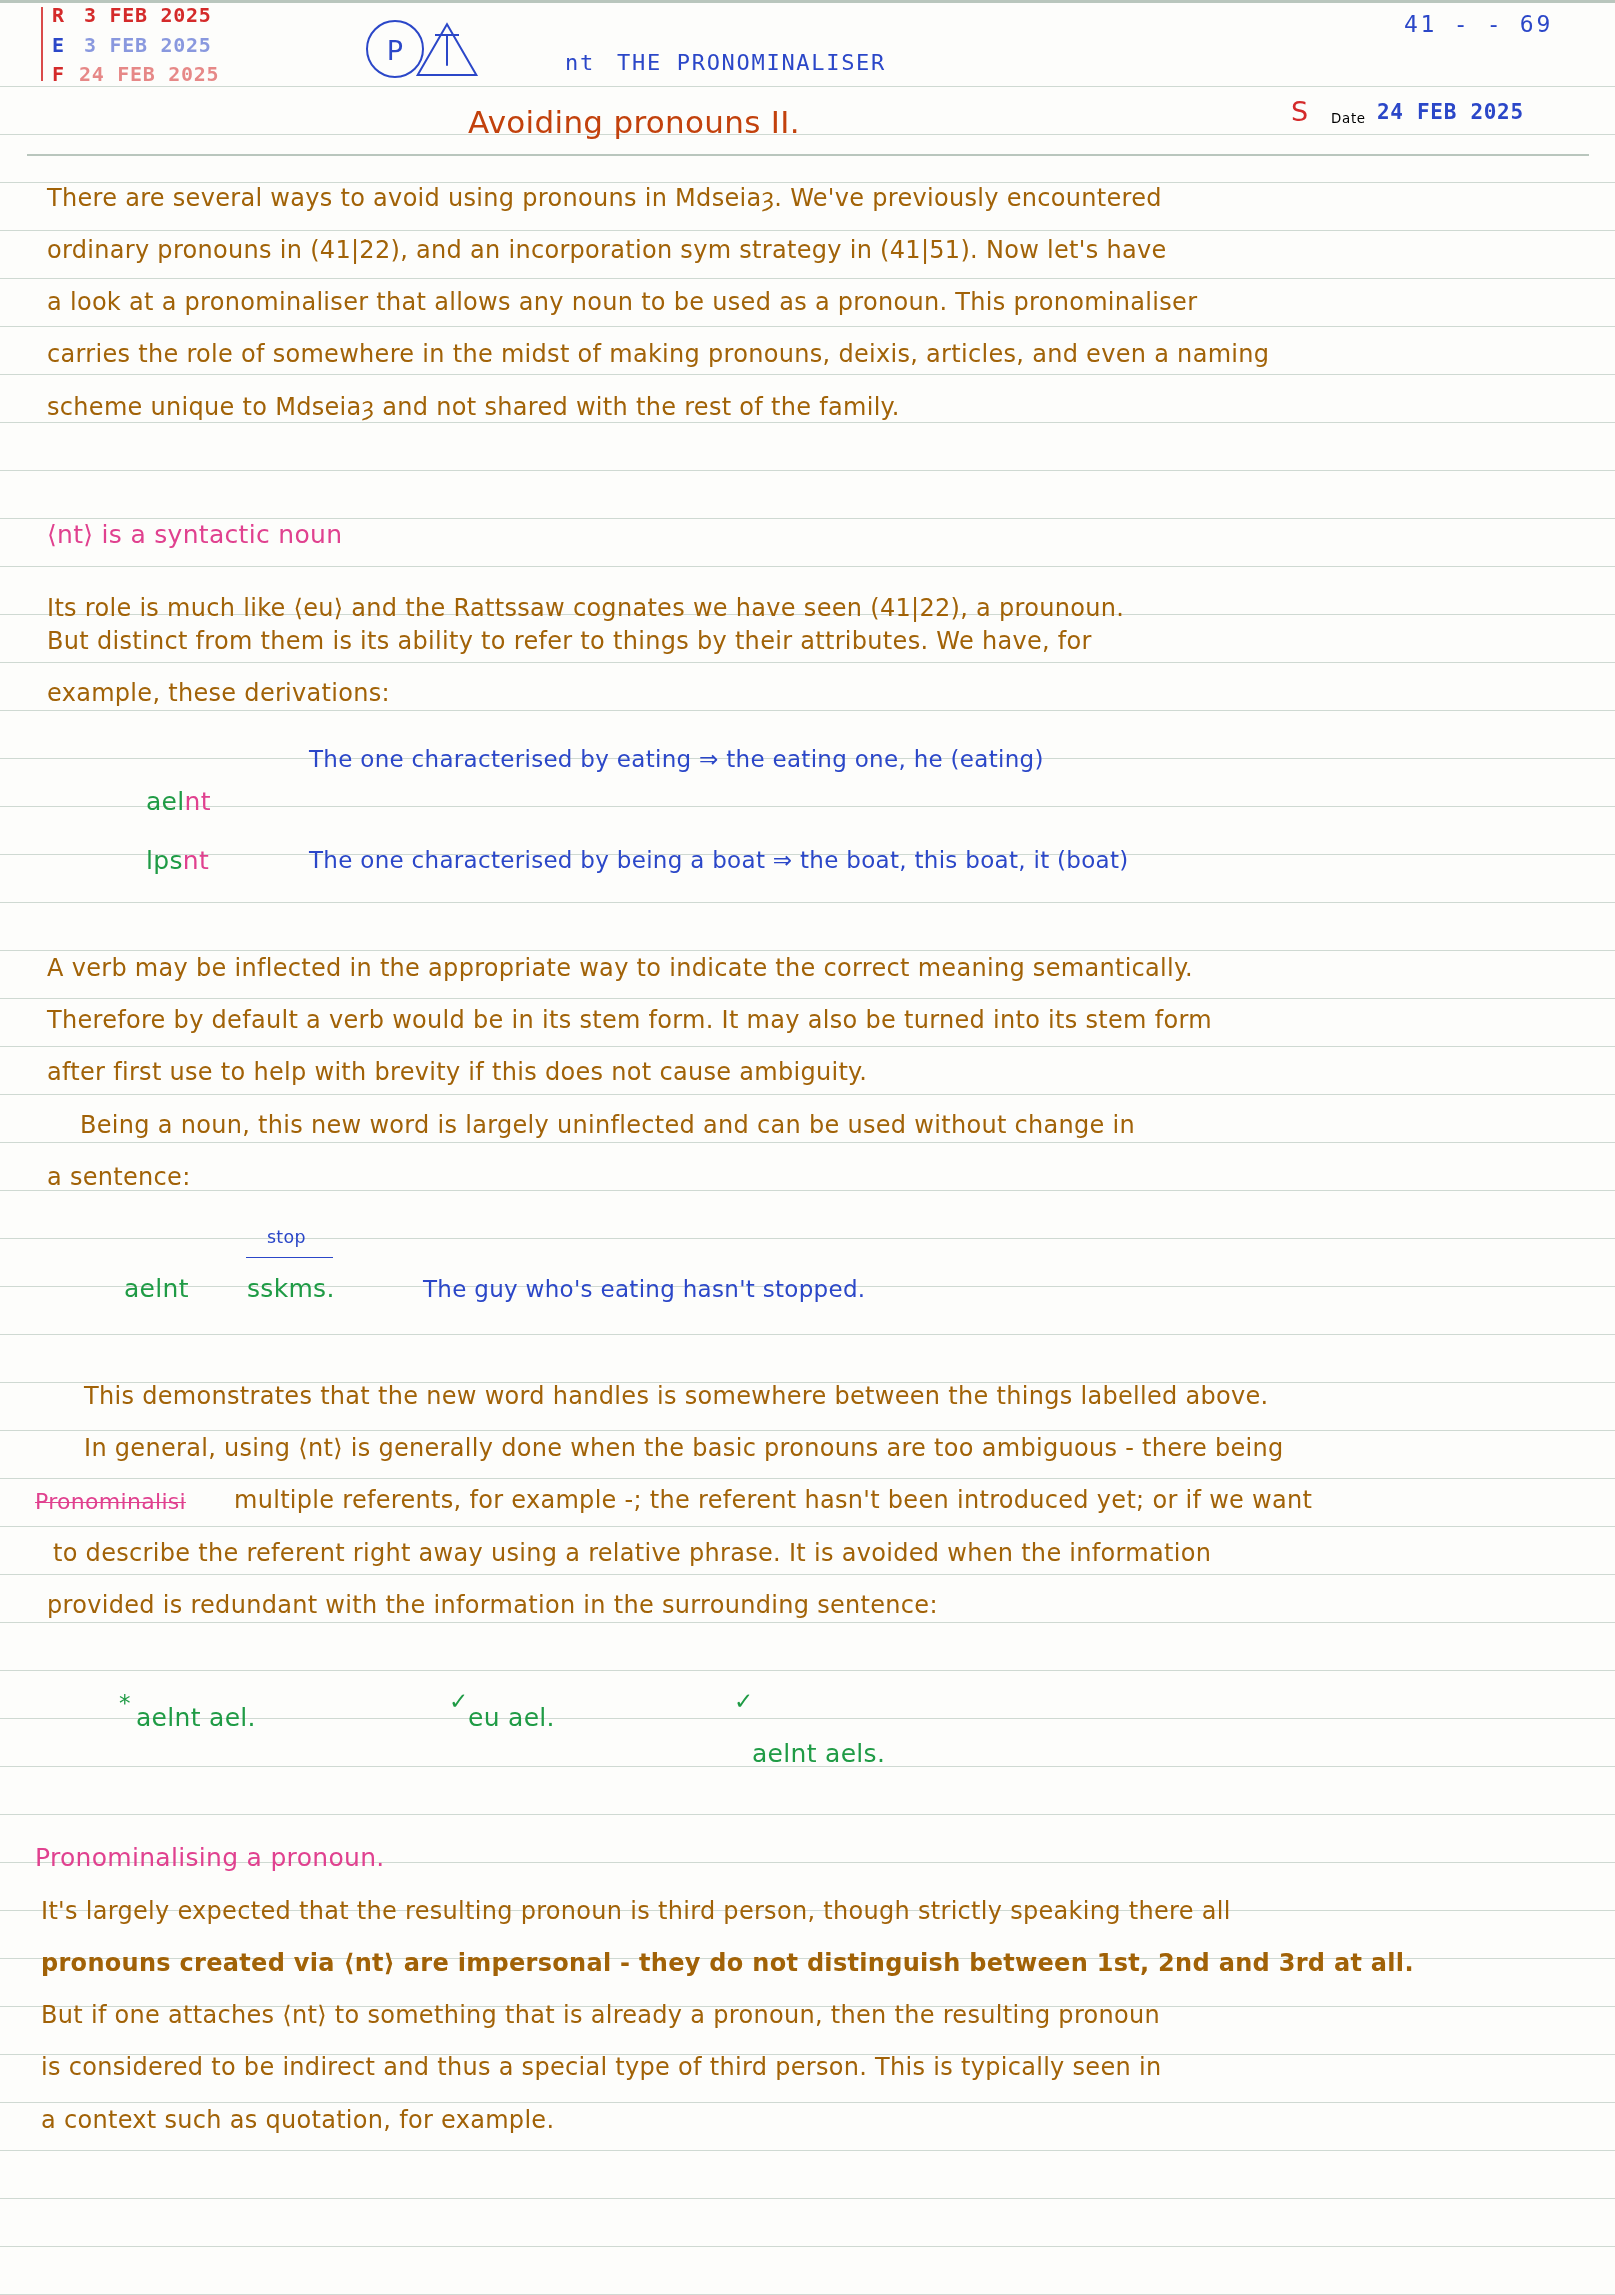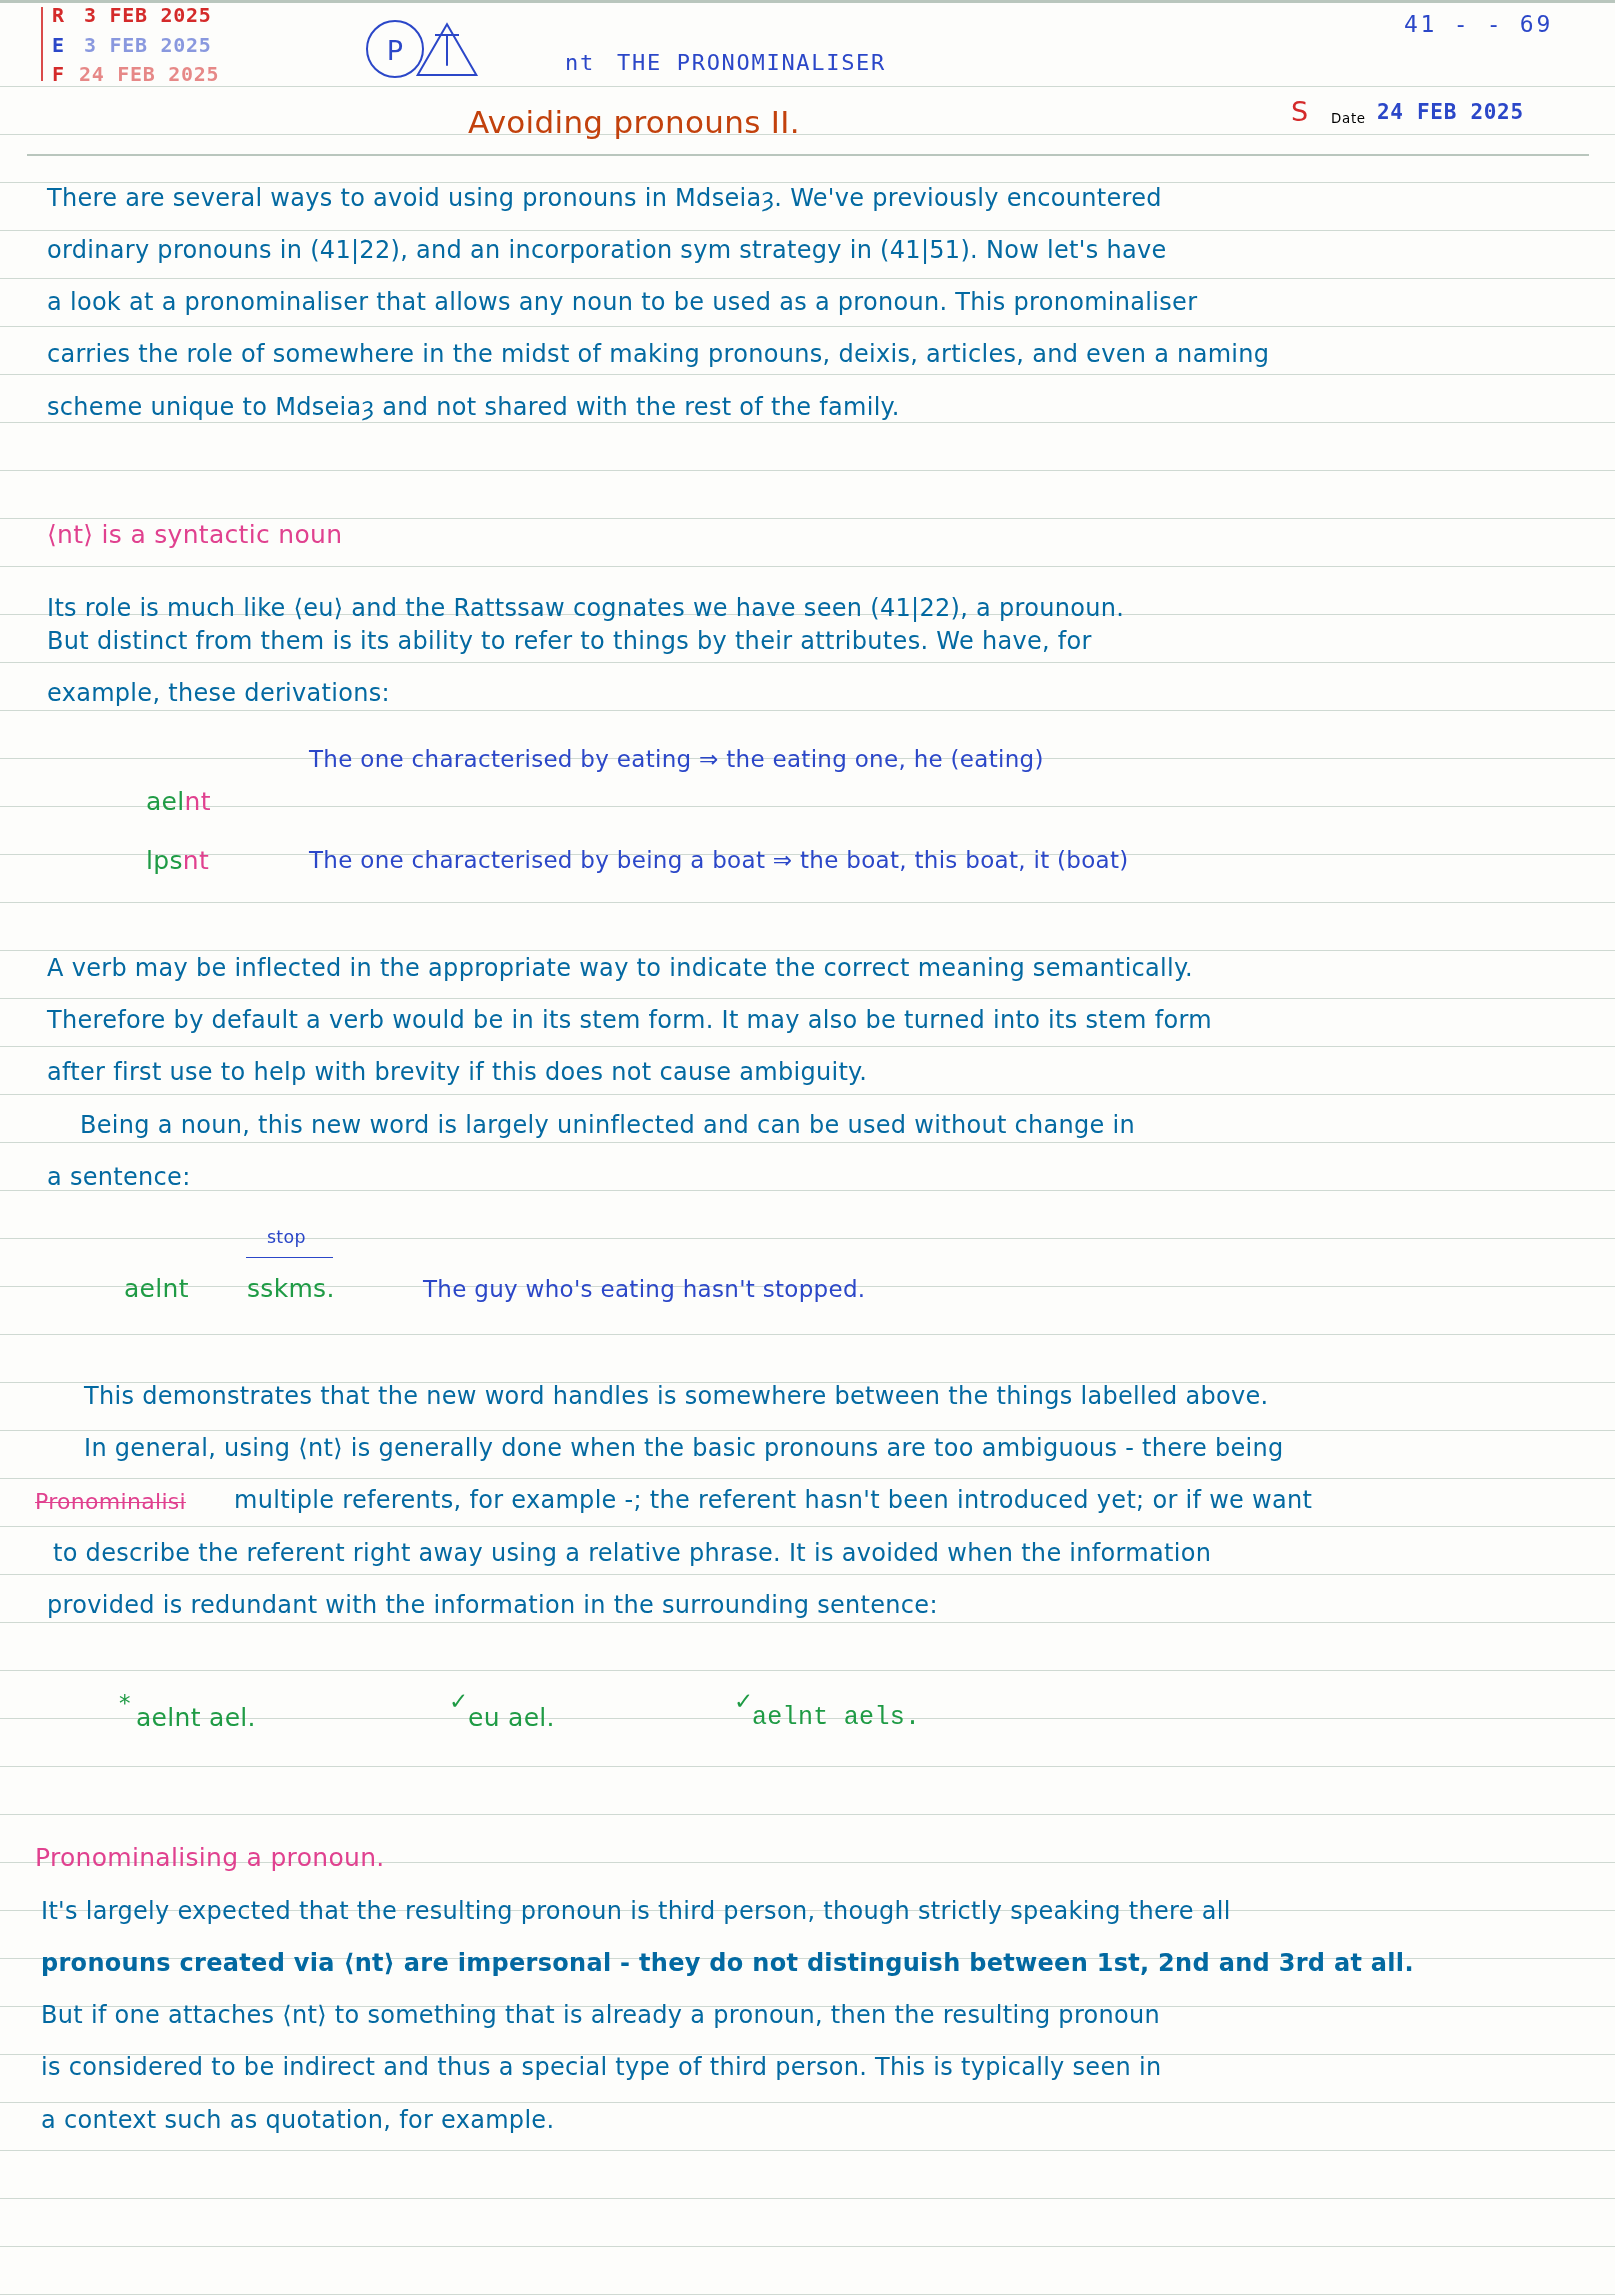--- a/index.html
+++ b/index.html
@@ -48,21 +48,21 @@
     white-space: pre;
     letter-spacing: 0.3px;
     line-height: 1;
   }
   .blue   { color: #2b47c8; }
   .pink   { color: #e0418f; }
   .red    { color: #d42a2a; }
 
   .body-line {
     font-size: 24px;
-    color: #0369a1;
+    color: #a16207;
     text-align: right;
   }
   .hdr-stamp {
     font-family: "DejaVu Sans Mono", monospace;
     font-weight: bold;
     font-size: 20px;
     letter-spacing: 0.7px;
   }
   .hdr-stamp.faded { opacity: .55; }
 
@@ -232,21 +232,21 @@
   </div>
 
   <div>
     <div class="hw" style="left:119px; top:1692px; font-size:23px; color:#1f9b45;">*</div>
     <div class="hw lex" style="left:136px; top:1705px;">aelnt ael.</div>
 
     <div class="hw" style="left:449px; top:1690px; font-size:23px; color:#1f9b45;">✓</div>
     <div class="hw lex" style="left:468px; top:1705px;">eu ael.</div>
 
     <div class="hw" style="left:734px; top:1690px; font-size:23px; color:#1f9b45;">✓</div>
-    <div class="hw lex" style="left:752px; top:1705px;font-family:Liberation Mono, monospace;">aelnt aels.</div>
+    <div class="hw lex" style="left:752px; top:1741px;">aelnt aels.</div>
   </div>
 
   <div>
     <div class="hw sec-head" style="left:35px; top:1845px;">Pronominalising a pronoun.</div>
     <div class="hw body-line" style="left:41px; top:1899px;">It's largely expected that the resulting pronoun is third person, though strictly speaking there all</div>
     <div class="hw body-line" style="left:41px; top:1951px;font-weight:bold;">pronouns created via ⟨nt⟩ are impersonal - they do not distinguish between 1st, 2nd and 3rd at all.</div>
     <div class="hw body-line" style="left:41px; top:2003px;">But if one attaches ⟨nt⟩ to something that is already a pronoun, then the resulting pronoun</div>
     <div class="hw body-line" style="left:41px; top:2055px;">is considered to be indirect and thus a special type of third person. This is typically seen in</div>
     <div class="hw body-line" style="left:41px; top:2108px;">a context such as quotation, for example.</div>
   </div>

